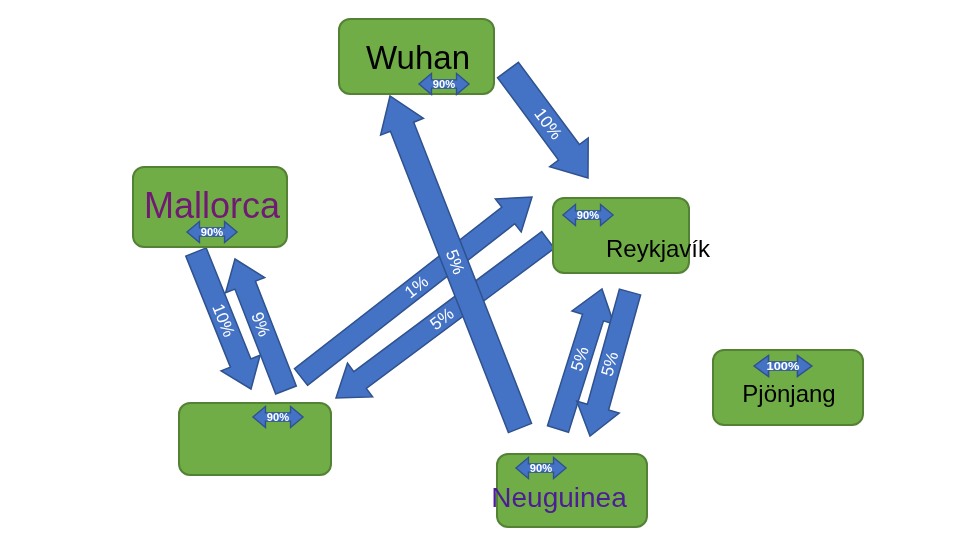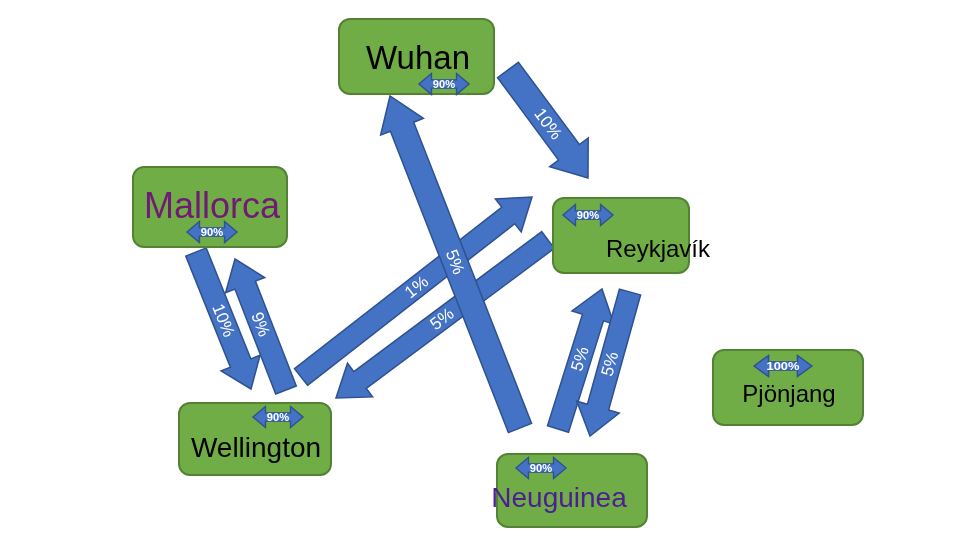--- a/index.html
+++ b/index.html
@@ -98,21 +98,20 @@
         </svg>
       </div>
       <div class="node" style="left: 712px; top: 341px; width: 152px; height: 77px; background: rgb(112, 173, 71); border-color: rgb(84, 130, 53);">
         <span class="node-label" style="left: 75px; top: 43px; font-size: 24px; color: rgb(0, 0, 0);">Pjönjang</span>
         <svg class="badge" width="60" height="24" viewBox="0 0 56 26" preserveAspectRatio="none" style="left: 39px; top: 3px;">
           <polygon points="1,13 14.5,1.5 14.5,8.5 41.5,8.5 41.5,1.5 55,13 41.5,24.5 41.5,17.5 14.5,17.5 14.5,24.5" fill="#4472c4" stroke="#2f528f" stroke-width="1.5"></polygon>
           <text class="badge-label" x="28" y="13" fill="#ffffff">100%</text>
         </svg>
       </div>
       <div class="node" style="left: 178px; top: 394px; width: 154px; height: 74px; background: rgb(112, 173, 71); border-color: rgb(84, 130, 53);">
-        <span class="node-label" style="left: 76px; top: 44px; font-size: 28px; color: rgb(0, 0, 0);">Wellington</span>
         <svg class="badge" width="52" height="24" viewBox="0 0 56 26" preserveAspectRatio="none" style="left: 72px; top: 1px;">
           <polygon points="1,13 14.5,1.5 14.5,8.5 41.5,8.5 41.5,1.5 55,13 41.5,24.5 41.5,17.5 14.5,17.5 14.5,24.5" fill="#4472c4" stroke="#2f528f" stroke-width="1.5"></polygon>
           <text class="badge-label" x="28" y="13" fill="#ffffff">90%</text>
         </svg>
       </div>
       <div class="node" style="left: 496px; top: 445px; width: 152px; height: 75px; background: rgb(112, 173, 71); border-color: rgb(84, 130, 53);">
         <span class="node-label" style="left: 61px; top: 43px; font-size: 28px; color: #4c1d95;">Neuguinea</span>
         <svg class="badge" width="52" height="24" viewBox="0 0 56 26" preserveAspectRatio="none" style="left: 17px; top: 1px;">
           <polygon points="1,13 14.5,1.5 14.5,8.5 41.5,8.5 41.5,1.5 55,13 41.5,24.5 41.5,17.5 14.5,17.5 14.5,24.5" fill="#4472c4" stroke="#2f528f" stroke-width="1.5"></polygon>
           <text class="badge-label" x="28" y="13" fill="#ffffff">90%</text>

